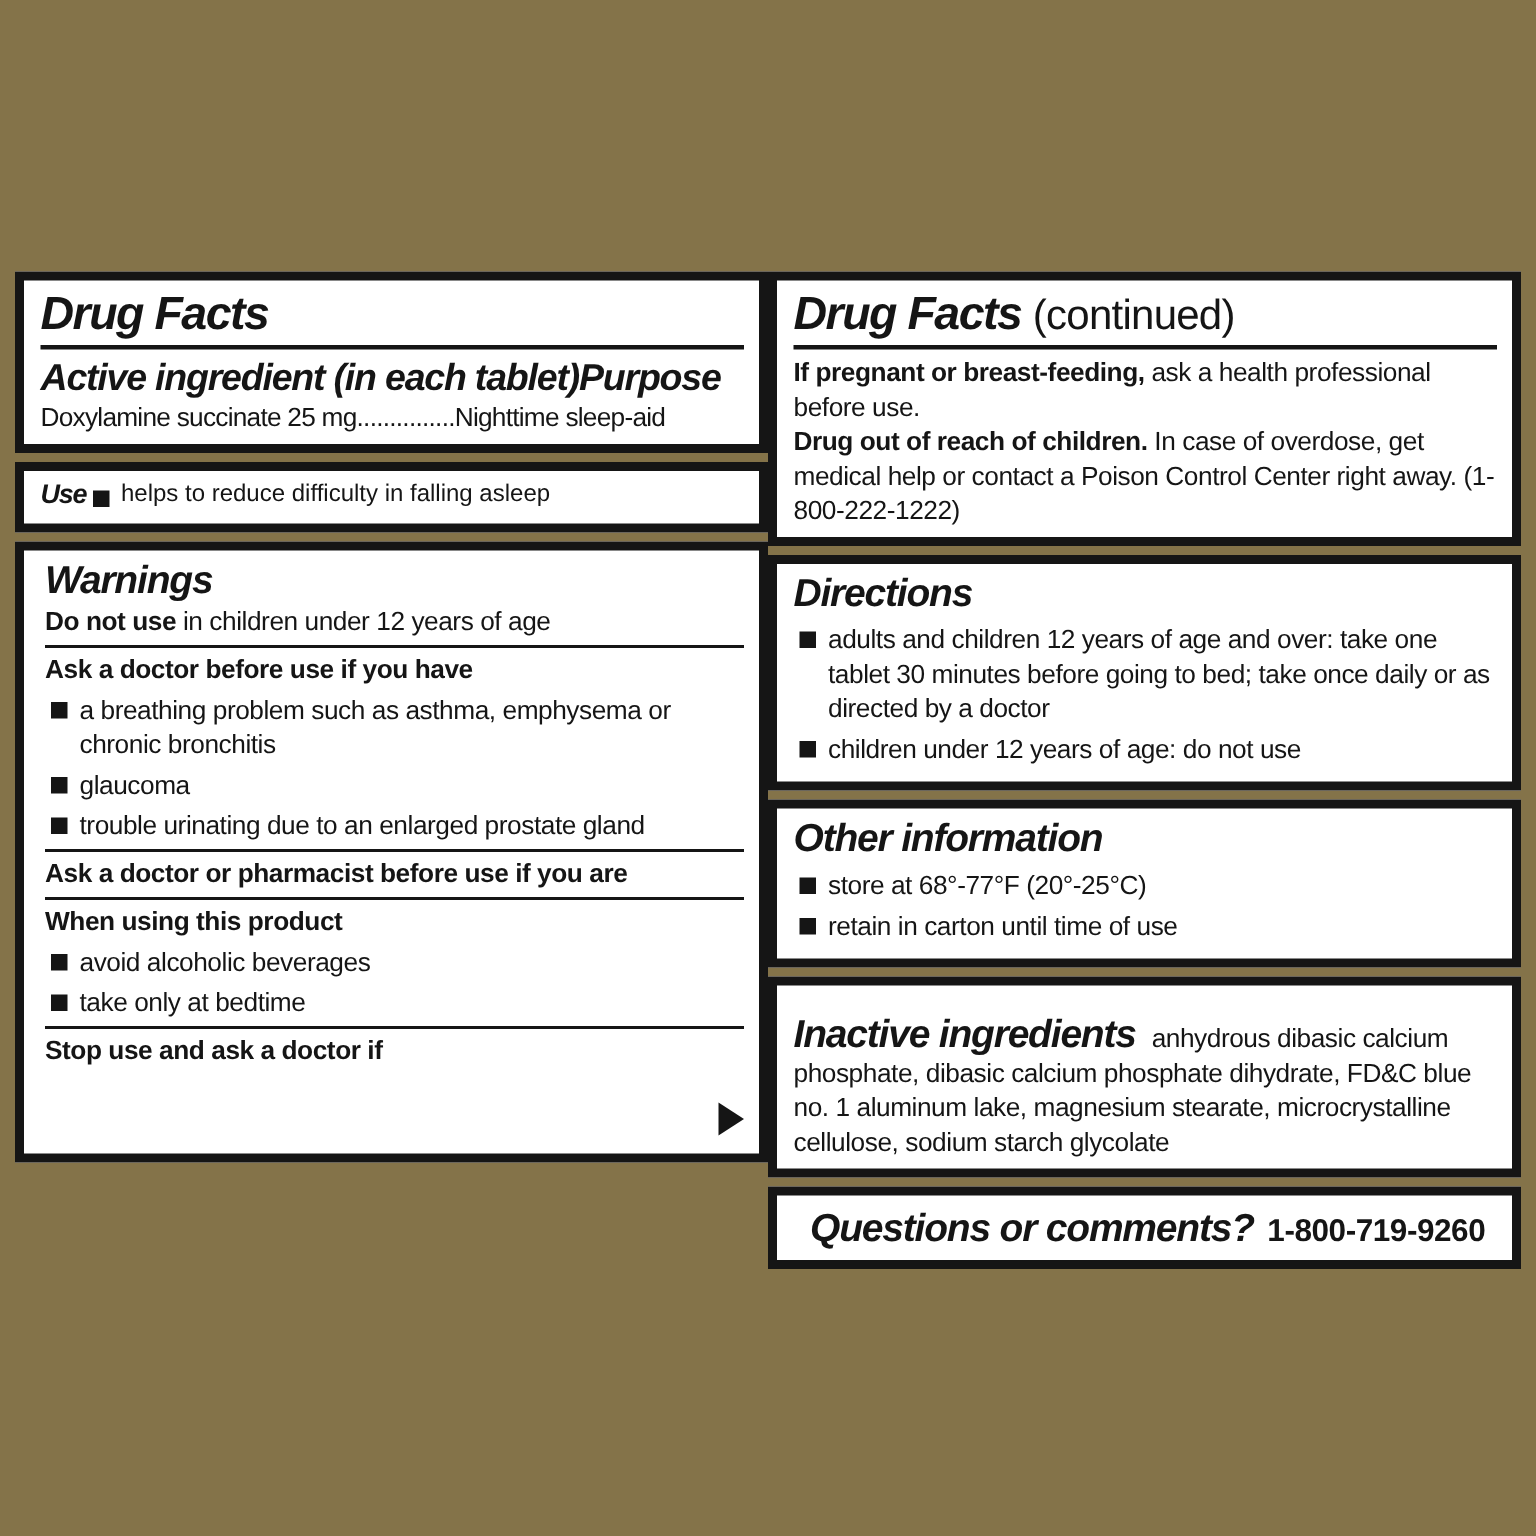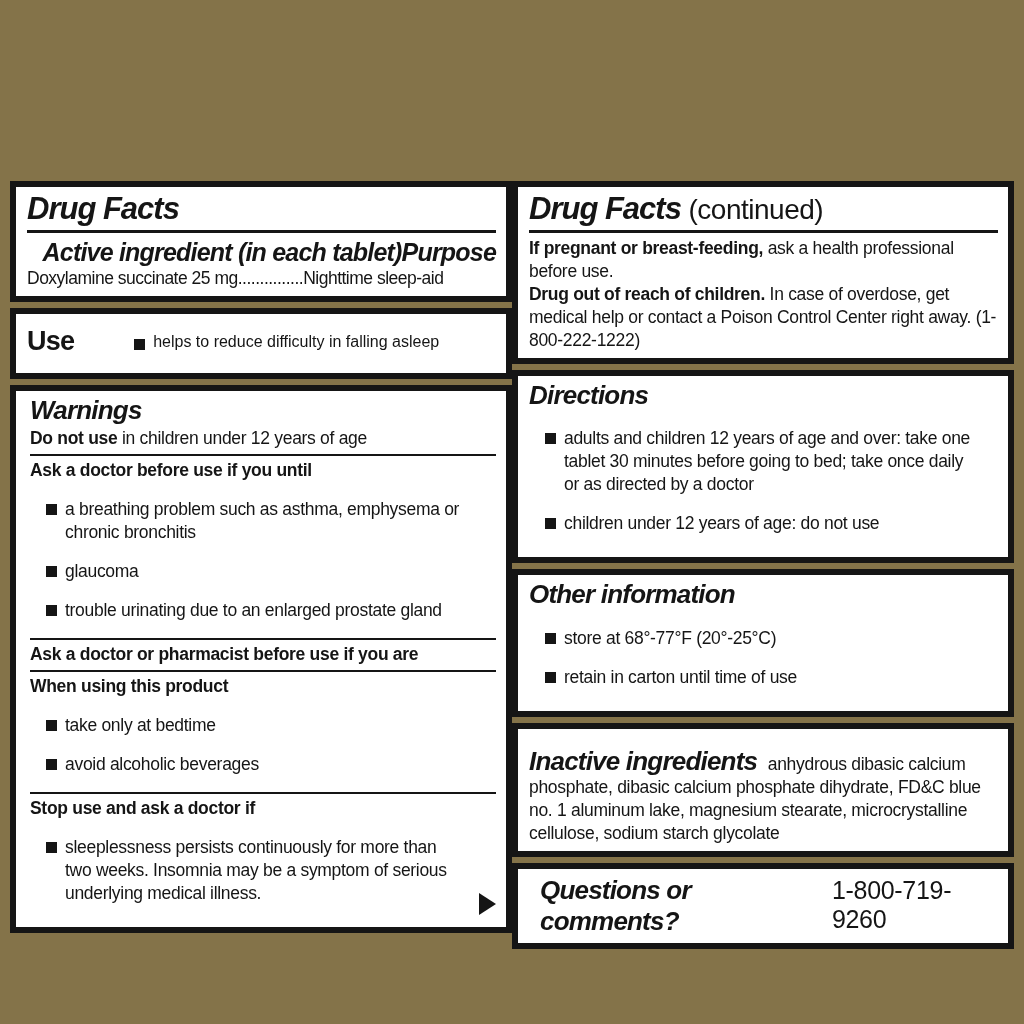--- a/index.html
+++ b/index.html
@@ -26,50 +26,50 @@
   .grow{flex:1 1 auto;}
   .df-title{
     font-size:31px;font-weight:bold;font-style:italic;
     letter-spacing:-1px;line-height:1.15;margin-top:1px;
     white-space:nowrap;
   }
   .df-title .cont{font-weight:normal;font-style:normal;font-size:28px;letter-spacing:-0.5px;}
   .title-rule{border:none;border-top:3px solid #151515;margin:3px 0 4px 0;}
   .thin-rule{border:none;border-top:2px solid #151515;margin:4px 0 3px 0;}
   .ai-row{
-    display:flex;justify-content:flex-end;align-items:baseline;
+    display:flex;justify-content:flex-start;align-items:baseline;
     font-size:25px;font-weight:bold;font-style:italic;
     letter-spacing:-0.8px;line-height:1.2;white-space:nowrap;
   }
   .body{font-size:17.5px;line-height:23px;letter-spacing:-0.3px;margin:0;}
   .b{font-weight:bold;}
   .sec-head{
     font-size:26px;font-weight:bold;font-style:italic;
     letter-spacing:-0.8px;line-height:1.25;margin:0 0 1px 0;
   }
-  .bullet-row{display:flex;margin:16px;}
+  .bullet-row{display:flex;margin:4px;}
   .sq{width:11px;height:11px;background:#151515;flex:0 0 auto;margin:6px 8px 0 0;}
   .bullet-text{flex:1 1 auto;}
   .use-row{display:flex;align-items:center;}
-  .use-head{font-size:27px;font-weight:bold;letter-spacing:-0.8px;margin-right:44px;line-height:1.1;}
+  .use-head{font-size:18px;font-weight:bold;font-style:italic;letter-spacing:-0.8px;line-height:1.1;}
   .warnings-box{position:relative;padding-left:14px;}
   .cont-arrow{
     position:absolute;right:10px;bottom:12px;
     width:0;height:0;
     border-left:17px solid #151515;
     border-top:11px solid transparent;
     border-bottom:11px solid transparent;
   }
   .inline-head{
     font-size:26px;font-weight:bold;font-style:italic;
     letter-spacing:-0.8px;margin-right:6px;line-height:1;
   }
   .q-row{display:flex;align-items:baseline;padding-top:3px;margin-left:11px;}
   .q-head{font-size:26px;font-weight:bold;font-style:italic;letter-spacing:-0.8px;line-height:1.2;}
-  .q-phone{font-size:25px;font-weight:normal;letter-spacing:-0.3px;margin-left:9px;}
+  .q-phone{font-size:21px;font-weight:bold;letter-spacing:-0.3px;margin-left:9px;}
   .mt2{margin-top:2px;}
 </style>
 </head>
 <body>
 
 <div class="panel">
 
   <div class="col">
 
     <div class="box">
@@ -95,21 +95,21 @@
     <div class="box grow warnings-box">
       <div class="sec-head">Warnings</div>
 
       <p class="body">
         <span class="b">Do not use</span>
         <span>in children under 12 years of age</span>
       </p>
 
       <hr class="thin-rule">
 
-      <p class="body b">Ask a doctor before use if you until</p>
+      <p class="body b">Ask a doctor before use if you have</p>
       <div class="bullet-row body">
         <span class="sq"></span>
         <span class="bullet-text">a breathing problem such as asthma, emphysema or chronic bronchitis</span>
       </div>
       <div class="bullet-row body">
         <span class="sq"></span>
         <span class="bullet-text">glaucoma</span>
       </div>
       <div class="bullet-row body">
         <span class="sq"></span>
@@ -118,34 +118,30 @@
 
       <hr class="thin-rule">
 
       <p class="body b">Ask a doctor or pharmacist before use if you are</p>
 
       <hr class="thin-rule">
 
       <p class="body b">When using this product</p>
       <div class="bullet-row body">
         <span class="sq"></span>
+        <span class="bullet-text">avoid alcoholic beverages</span>
+      </div>
+      <div class="bullet-row body">
+        <span class="sq"></span>
         <span class="bullet-text">take only at bedtime</span>
       </div>
-      <div class="bullet-row body">
-        <span class="sq"></span>
-        <span class="bullet-text">avoid alcoholic beverages</span>
-      </div>
 
       <hr class="thin-rule">
 
       <p class="body b">Stop use and ask a doctor if</p>
-      <div class="bullet-row body" style="padding-right:26px;">
-        <span class="sq"></span>
-        <span class="bullet-text">sleeplessness persists continuously for more than two weeks. Insomnia may be a symptom of serious underlying medical illness.</span>
-      </div>
 
       <span class="cont-arrow"></span>
     </div>
   </div>
 
   <div class="col">
 
     <div class="box">
       <div class="df-title">
         <span>Drug Facts</span>

